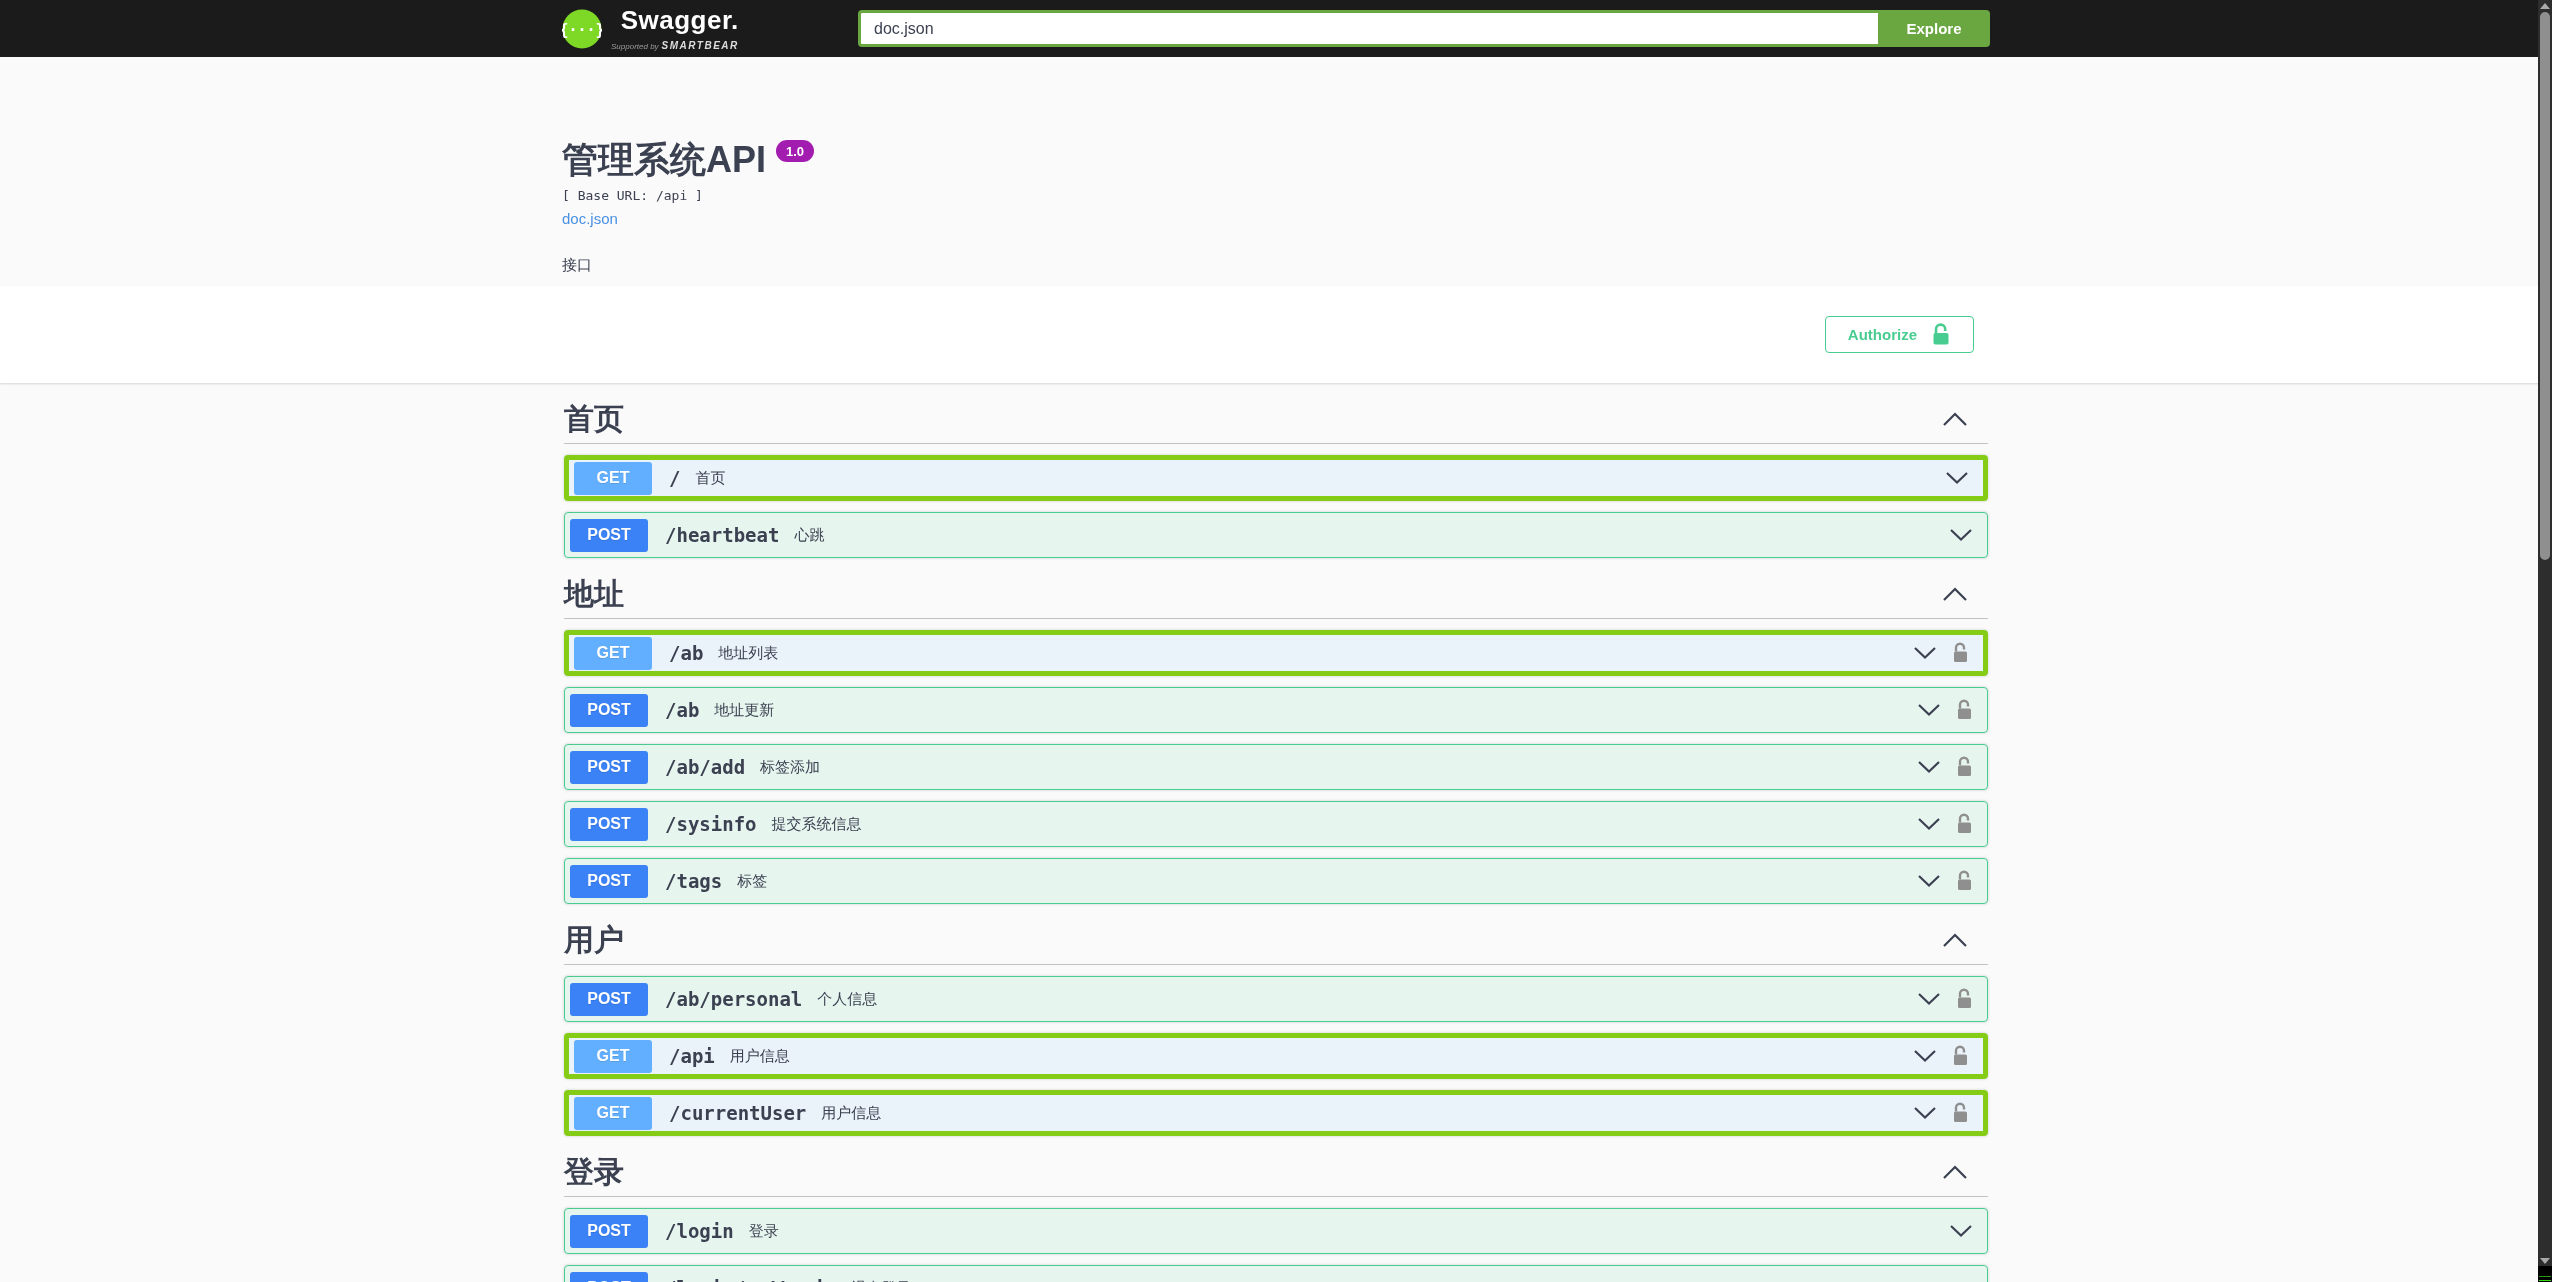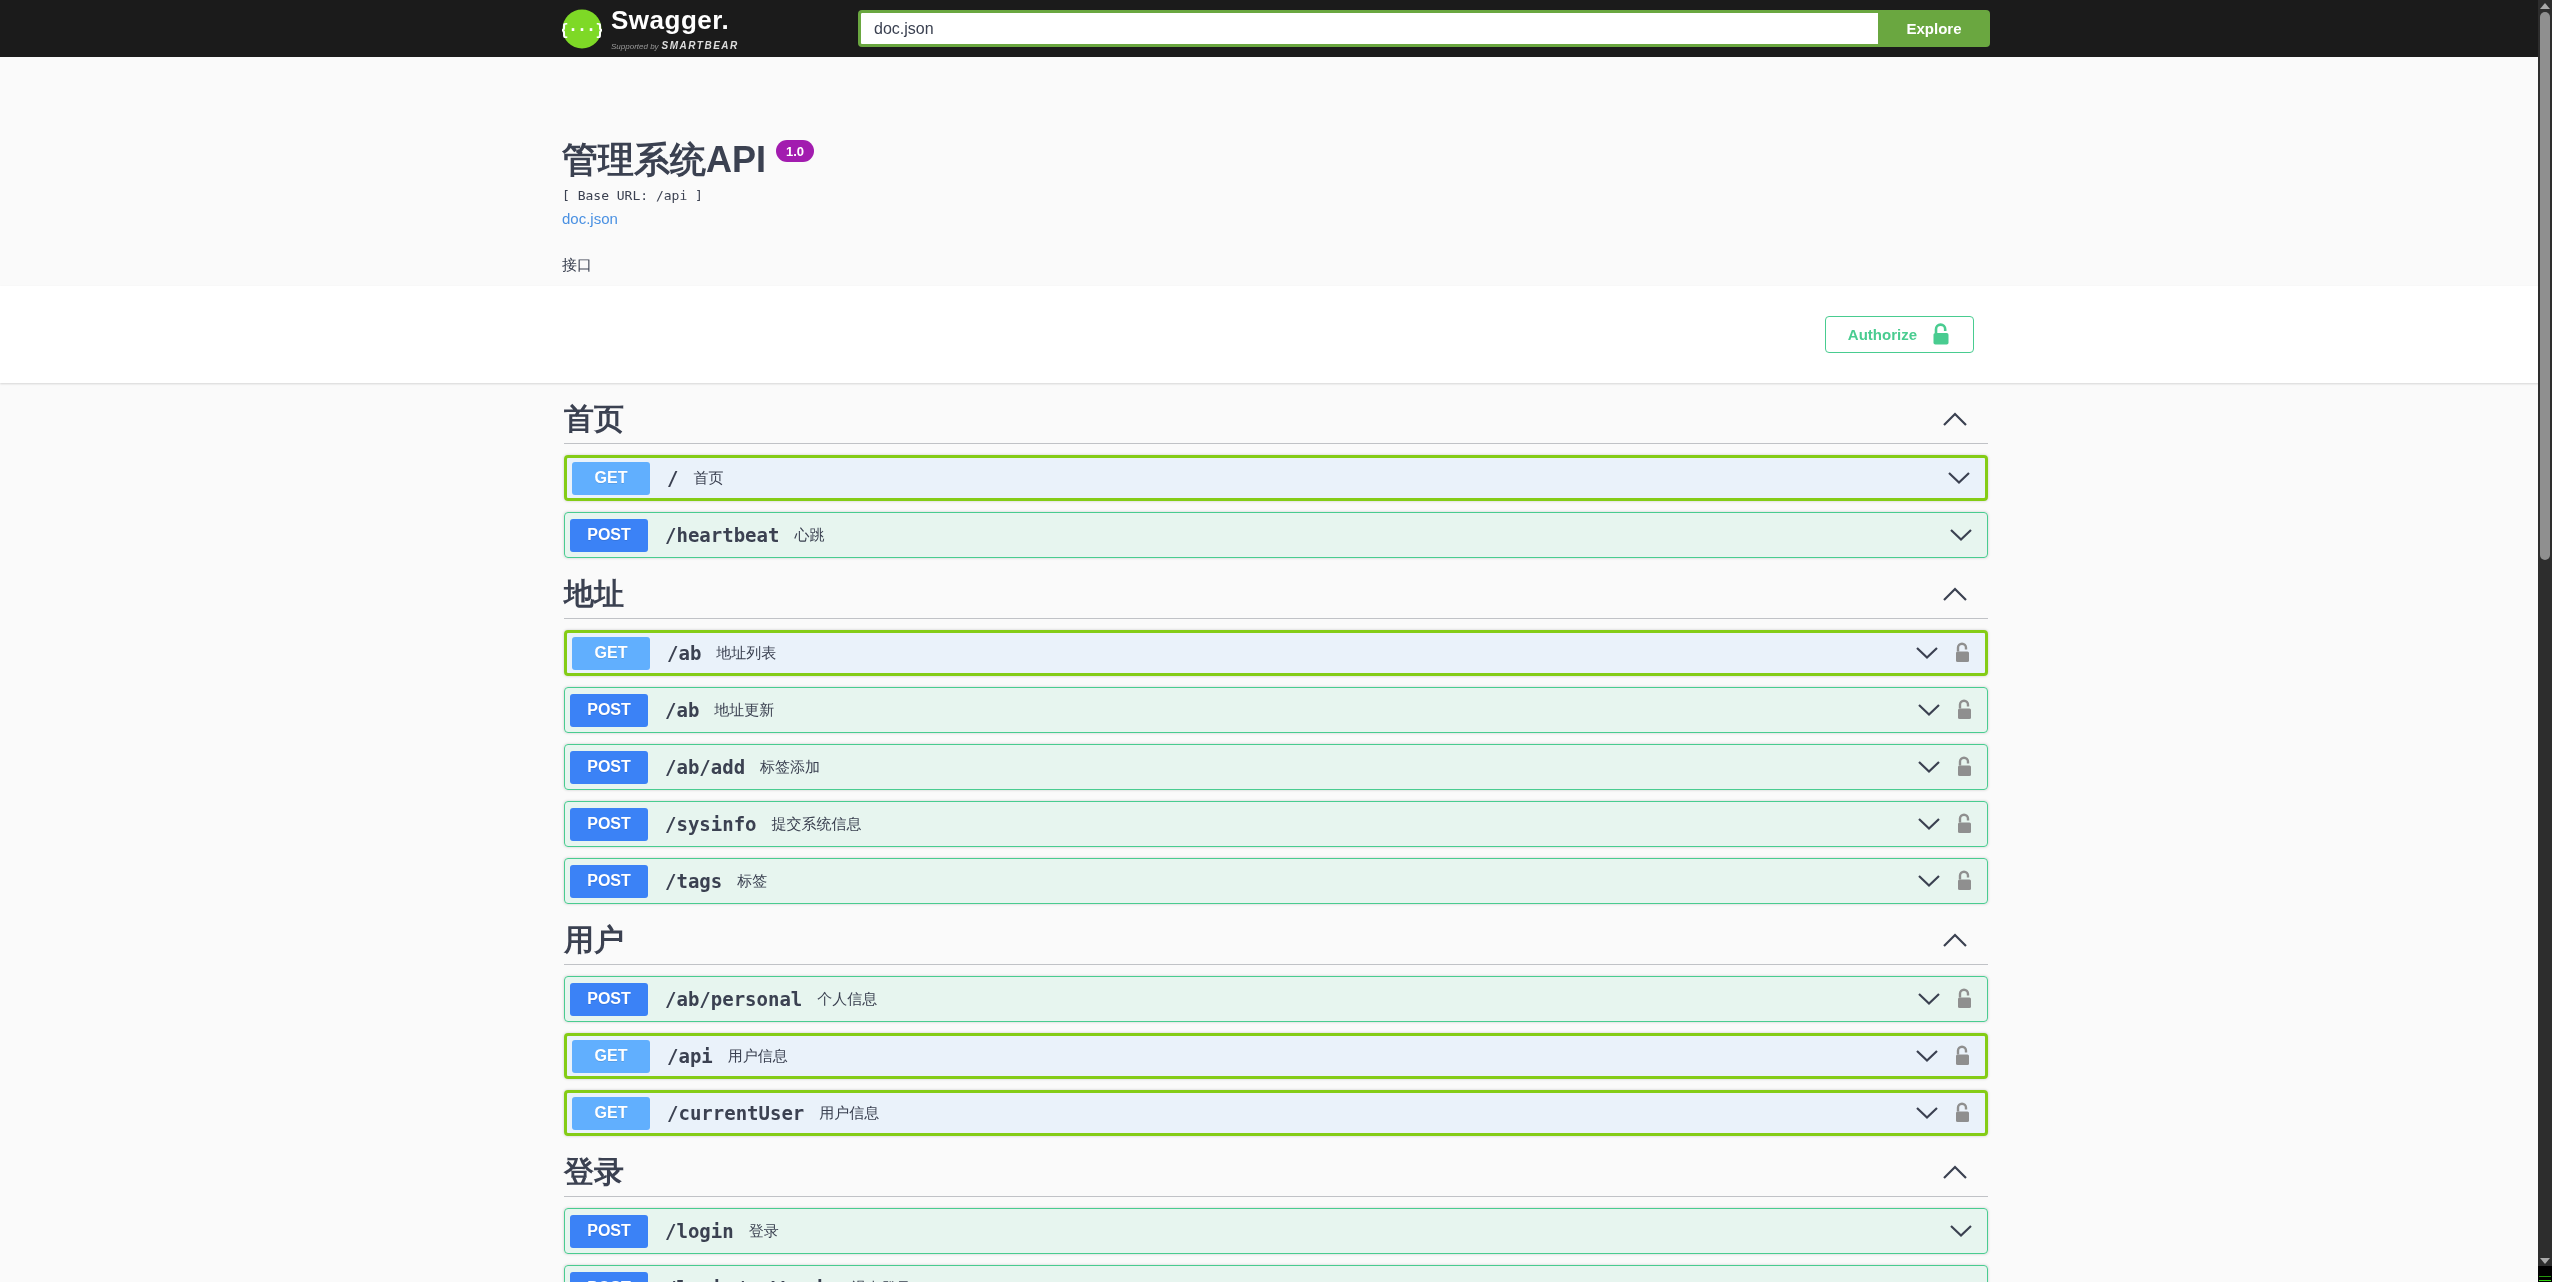--- a/index.html
+++ b/index.html
@@ -17,21 +17,21 @@
   }
 
   
   .topbar { height:57px; background:#1b1b1b; }
   .topbar-inner {
     width:1460px; height:57px; margin:0 auto;
     display:flex; align-items:center; justify-content:space-between;
     padding:0 16px;
   }
   .brand { display:flex; align-items:center; gap:9px; text-decoration:none; }
-  .brand-text { display:flex; flex-direction:column; line-height:1; }
+  .brand-text { display:flex; flex-direction:column; line-height:1;align-items:flex-end; }
   .brand-name { color:#ffffff; font-size:26px; font-weight:700; letter-spacing:.5px; }
   .brand-sub { margin-top:8px; font-size:8px; color:#999999;font-style:italic; }
   .brand-sub b { color:#dddddd; font-size:10px; letter-spacing:1.5px; margin-left:3px; }
   .explore-form { display:flex; width:1132px; margin-left:auto; }
   .explore-input {
     flex:1; height:37px;
     border:3px solid #6aa740; border-right:none;
     border-radius:4px 0 0 4px;
     padding:0 13px; font-size:16px; color:#3b4151;
     font-family:"Liberation Sans",sans-serif;
@@ -106,21 +106,21 @@
   .opblock-tag h3 { margin:0; font-size:30px; line-height:36px; font-weight:700; color:#3b4151; }
 
   .opblock {
     display:flex; align-items:center;
     height:46px; margin-top:11px;
     border-radius:4px;
     box-shadow:0 0 3px rgba(0,0,0,.19);
     padding:0 14px 0 5px;
     cursor:pointer;
   }
-  .opblock.get  { background:rgba(97,175,254,.10); border:3px solid #84cc16;justify-content:space-between; }
+  .opblock.get  { background:rgba(97,175,254,.10); border:5px solid #84cc16;justify-content:space-between; }
   .opblock.post { background:rgba(73,204,144,.10); border:1px solid #49cc90; }
   .method-badge {
     min-width:78px; height:33px;
     display:flex; align-items:center; justify-content:center;
     border-radius:3px; color:#ffffff;
     font-size:16px; font-weight:700;
     text-shadow:0 1px 0 rgba(0,0,0,.1);
   }
   .get  .method-badge { background:#61affe; }
   .post .method-badge { background:#3b82f6; }

